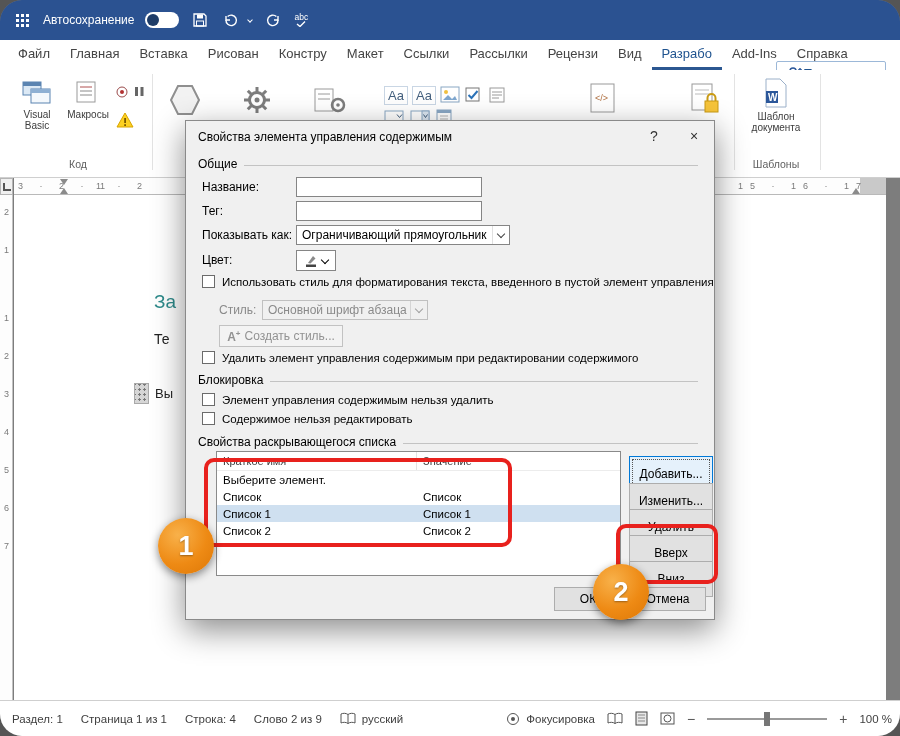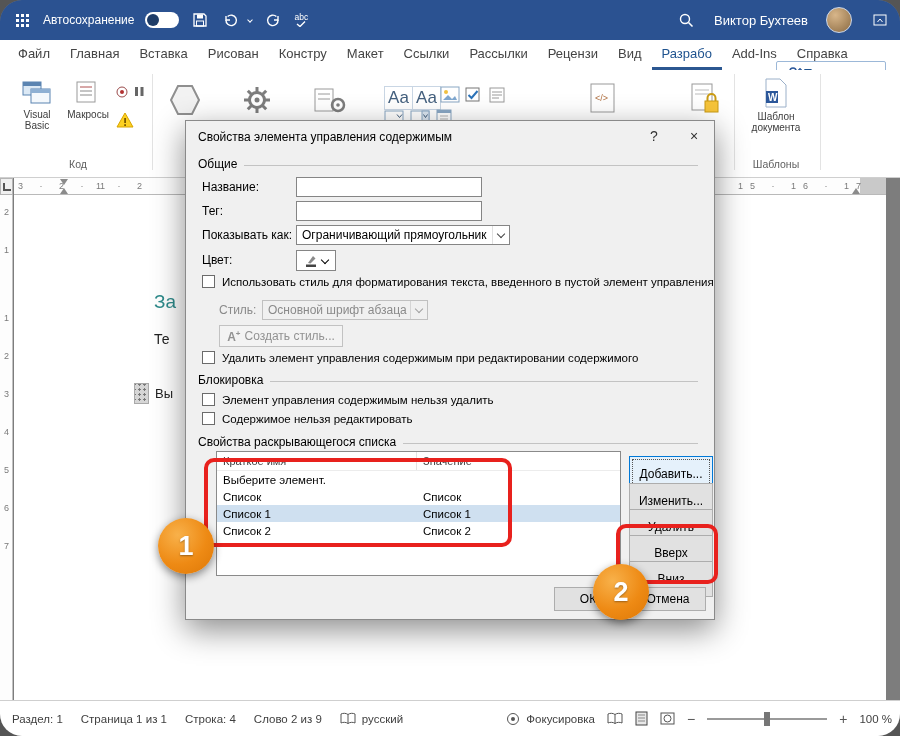--- a/index.html
+++ b/index.html
@@ -31,21 +31,21 @@
   .tab.active { color:#1f538f; border-bottom:3px solid #2b5791; }
   .share-btn { position:absolute; right:14px; top:21px; height:24px; border:1px solid #9cb8d8; border-radius:2px; display:flex; align-items:center; padding:0 10px; color:#1f538f; font-size:13px; background:#fff; }
 
   
   .ribbon { position:absolute; left:0; top:70px; width:900px; height:108px; background:#fff; border-bottom:1px solid #cfcfcf; }
   .rb-big { position:absolute; display:flex; flex-direction:column; align-items:center; gap:3px; color:#3c3c3c; }
   .rb-big .lbl { font-size:10px; line-height:11px; text-align:center; }
   .rb-group-lbl { position:absolute; font-size:10.5px; color:#5f5f5f; text-align:center; }
   .rb-divider { position:absolute; top:74px; width:1px; height:96px; background:#e3e3e3; top:4px; }
   .rb-small { position:absolute; display:flex; align-items:center; justify-content:center; }
-  .aa-ic { font-size:17px; color:#44607e; border:1px solid #c9d6e4; padding:1px 3px; background:#fff; }
+  .aa-ic { font-size:13px; color:#44607e; border:1px solid #c9d6e4; padding:1px 3px; background:#fff; }
 
   
   .hruler { position:absolute; left:0; top:178px; width:900px; height:17px; background:#7d7d7d; }
   .hruler .strip { position:absolute; left:14px; top:0; width:846px; height:17px; background:#fdfdfd; border-bottom:1px solid #b9b9b9; }
   .hruler .margin-strip { position:absolute; left:860px; top:0; width:26px; height:17px; background:#c9c9c9; border-bottom:1px solid #b9b9b9; }
   .ruler-num { position:absolute; top:3px; font-size:9px; color:#7a7a7a; letter-spacing:7px; white-space:nowrap; }
   .tabsel { position:absolute; left:0; top:0; width:13px; height:17px; background:#f0f0f0; border:1px solid #b5b5b5; display:flex; align-items:center; justify-content:center; }
   .tabsel::after { content:""; width:6px; height:6px; border-left:2px solid #555; border-bottom:2px solid #555; }
   .ind-down { position:absolute; width:0; height:0; border-left:4px solid transparent; border-right:4px solid transparent; border-top:6px solid #8b8b8b; }
   .ind-up { position:absolute; width:0; height:0; border-left:4px solid transparent; border-right:4px solid transparent; border-bottom:6px solid #8b8b8b; }
@@ -152,36 +152,20 @@
             <path d="M13 8 a5.2 5.2 0 1 1 -1.6 -3.4" fill="none" stroke="#fff" stroke-width="1.4"></path>
           </svg>
       </span>
       <span class="spell-ic">
         <span class="spell-txt">abc</span>
         <svg width="10" height="6">
             <path d="M1 3 l3 2.5 l5 -5" stroke="#fff" fill="none" stroke-width="1.4"></path>
           </svg>
       </span>
     </div>
-    <div class="tb-right">
-      <span class="tb-icon">
-        <svg width="16" height="16">
-            <circle cx="7" cy="7" r="4.5" fill="none" stroke="#fff" stroke-width="1.4"></circle>
-            <line x1="10.5" y1="10.5" x2="14.5" y2="14.5" stroke="#fff" stroke-width="1.6"></line>
-          </svg>
-      </span>
-      <span class="tb-user">Виктор Бухтеев</span>
-      <span class="avatar"></span>
-      <span class="tb-icon">
-        <svg width="14" height="14">
-            <rect x="1" y="2" width="12" height="10" fill="none" stroke="#fff"></rect>
-            <path d="M4.5 9 l2.5 -3 l2.5 3" fill="none" stroke="#fff"></path>
-          </svg>
-      </span>
-    </div>
   </div>
 
   <div class="tabsrow">
     <span class="tab">Файл</span>
     <span class="tab">Главная</span>
     <span class="tab">Вставка</span>
     <span class="tab">Рисован</span>
     <span class="tab">Констру</span>
     <span class="tab">Макет</span>
     <span class="tab">Ссылки</span>

